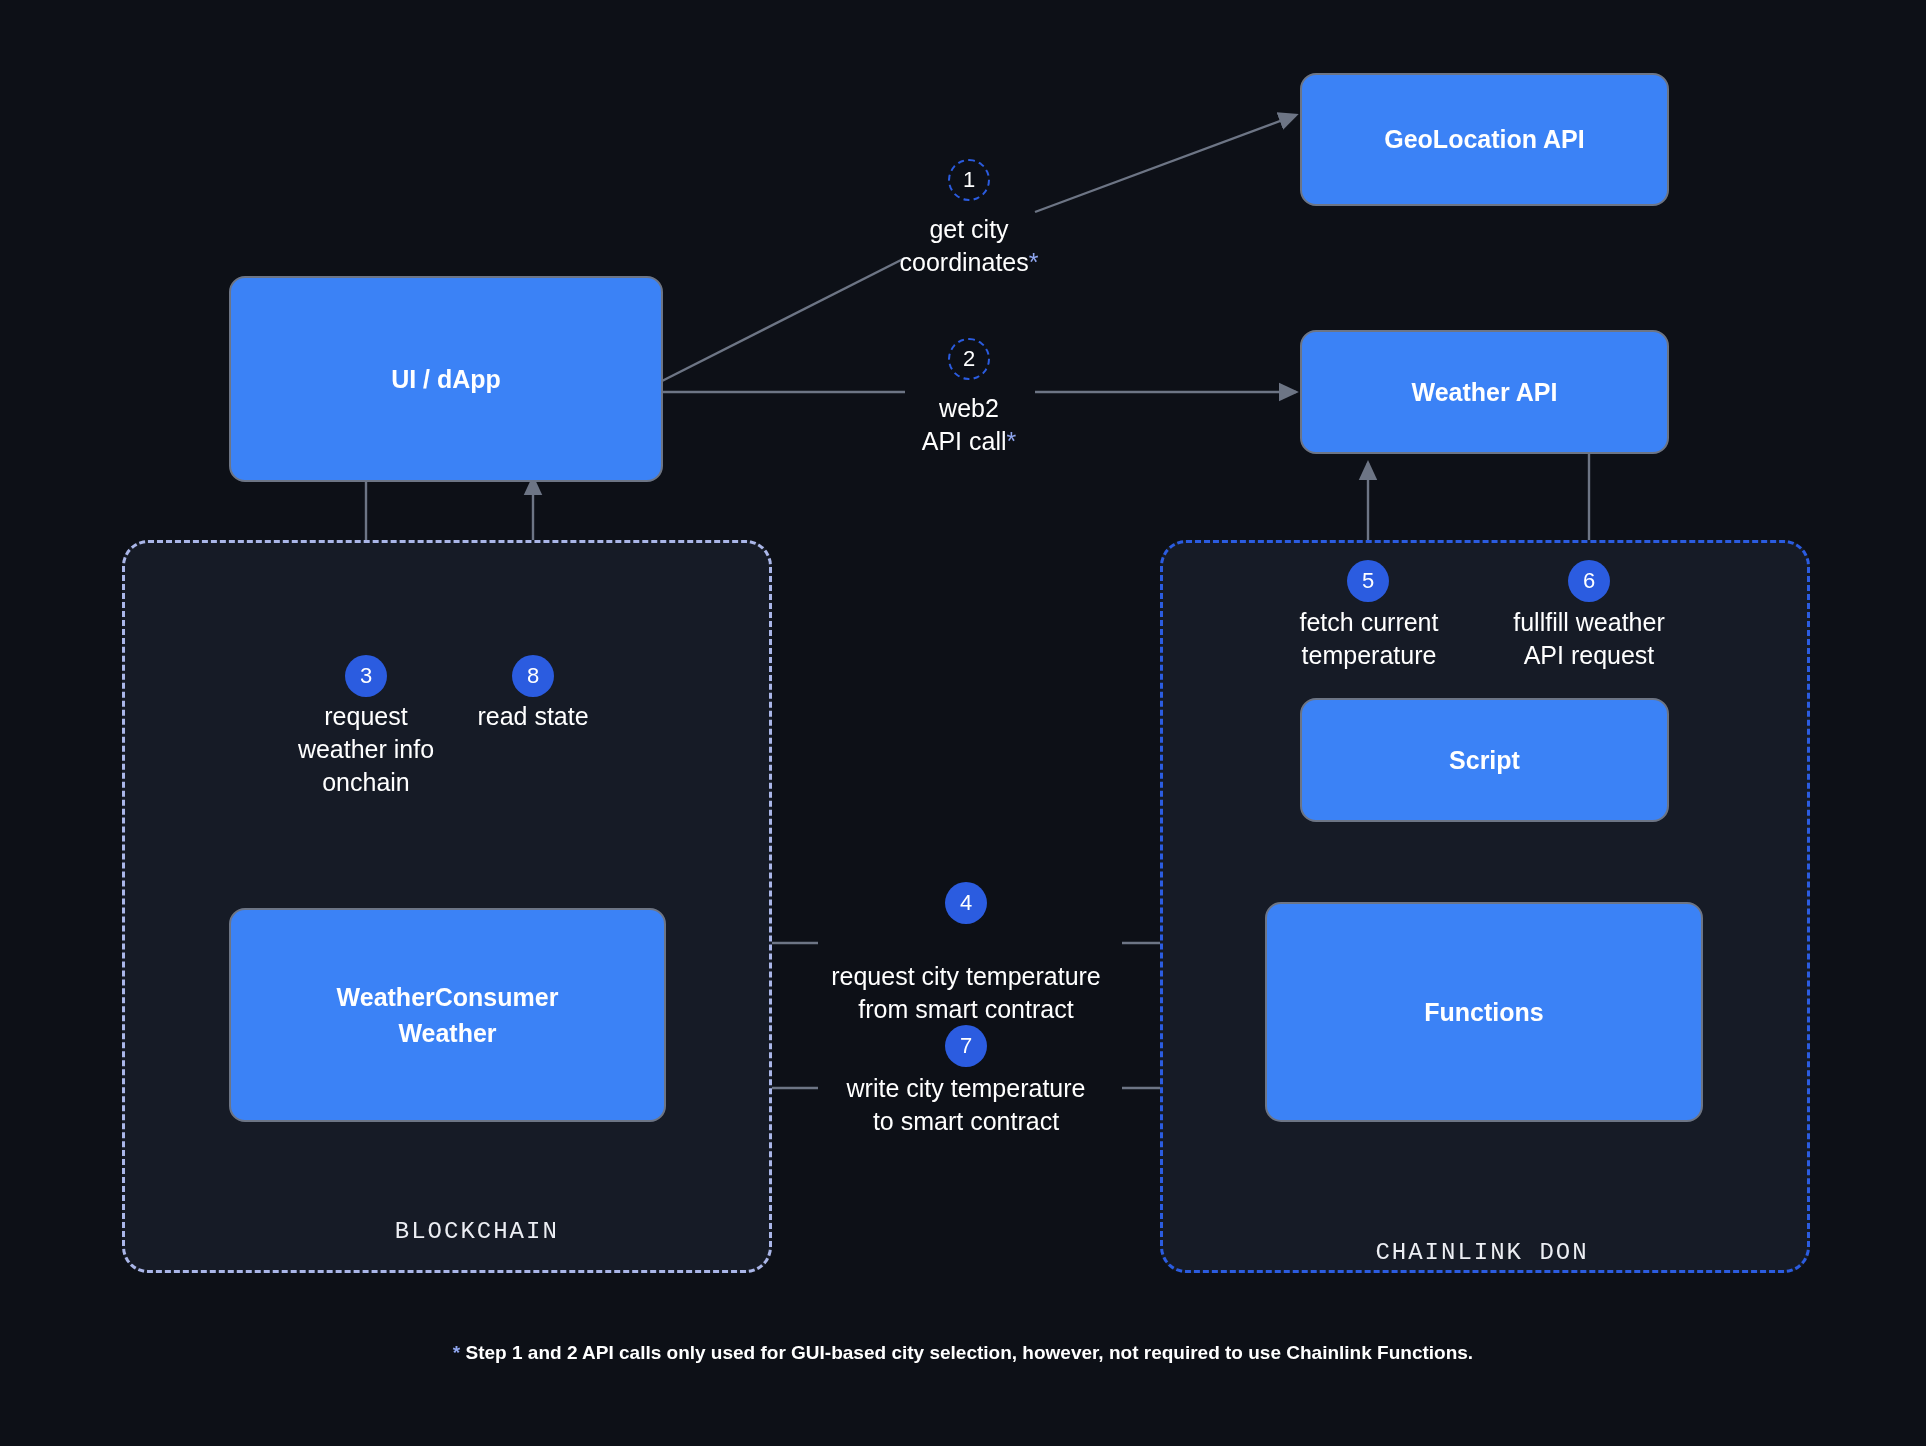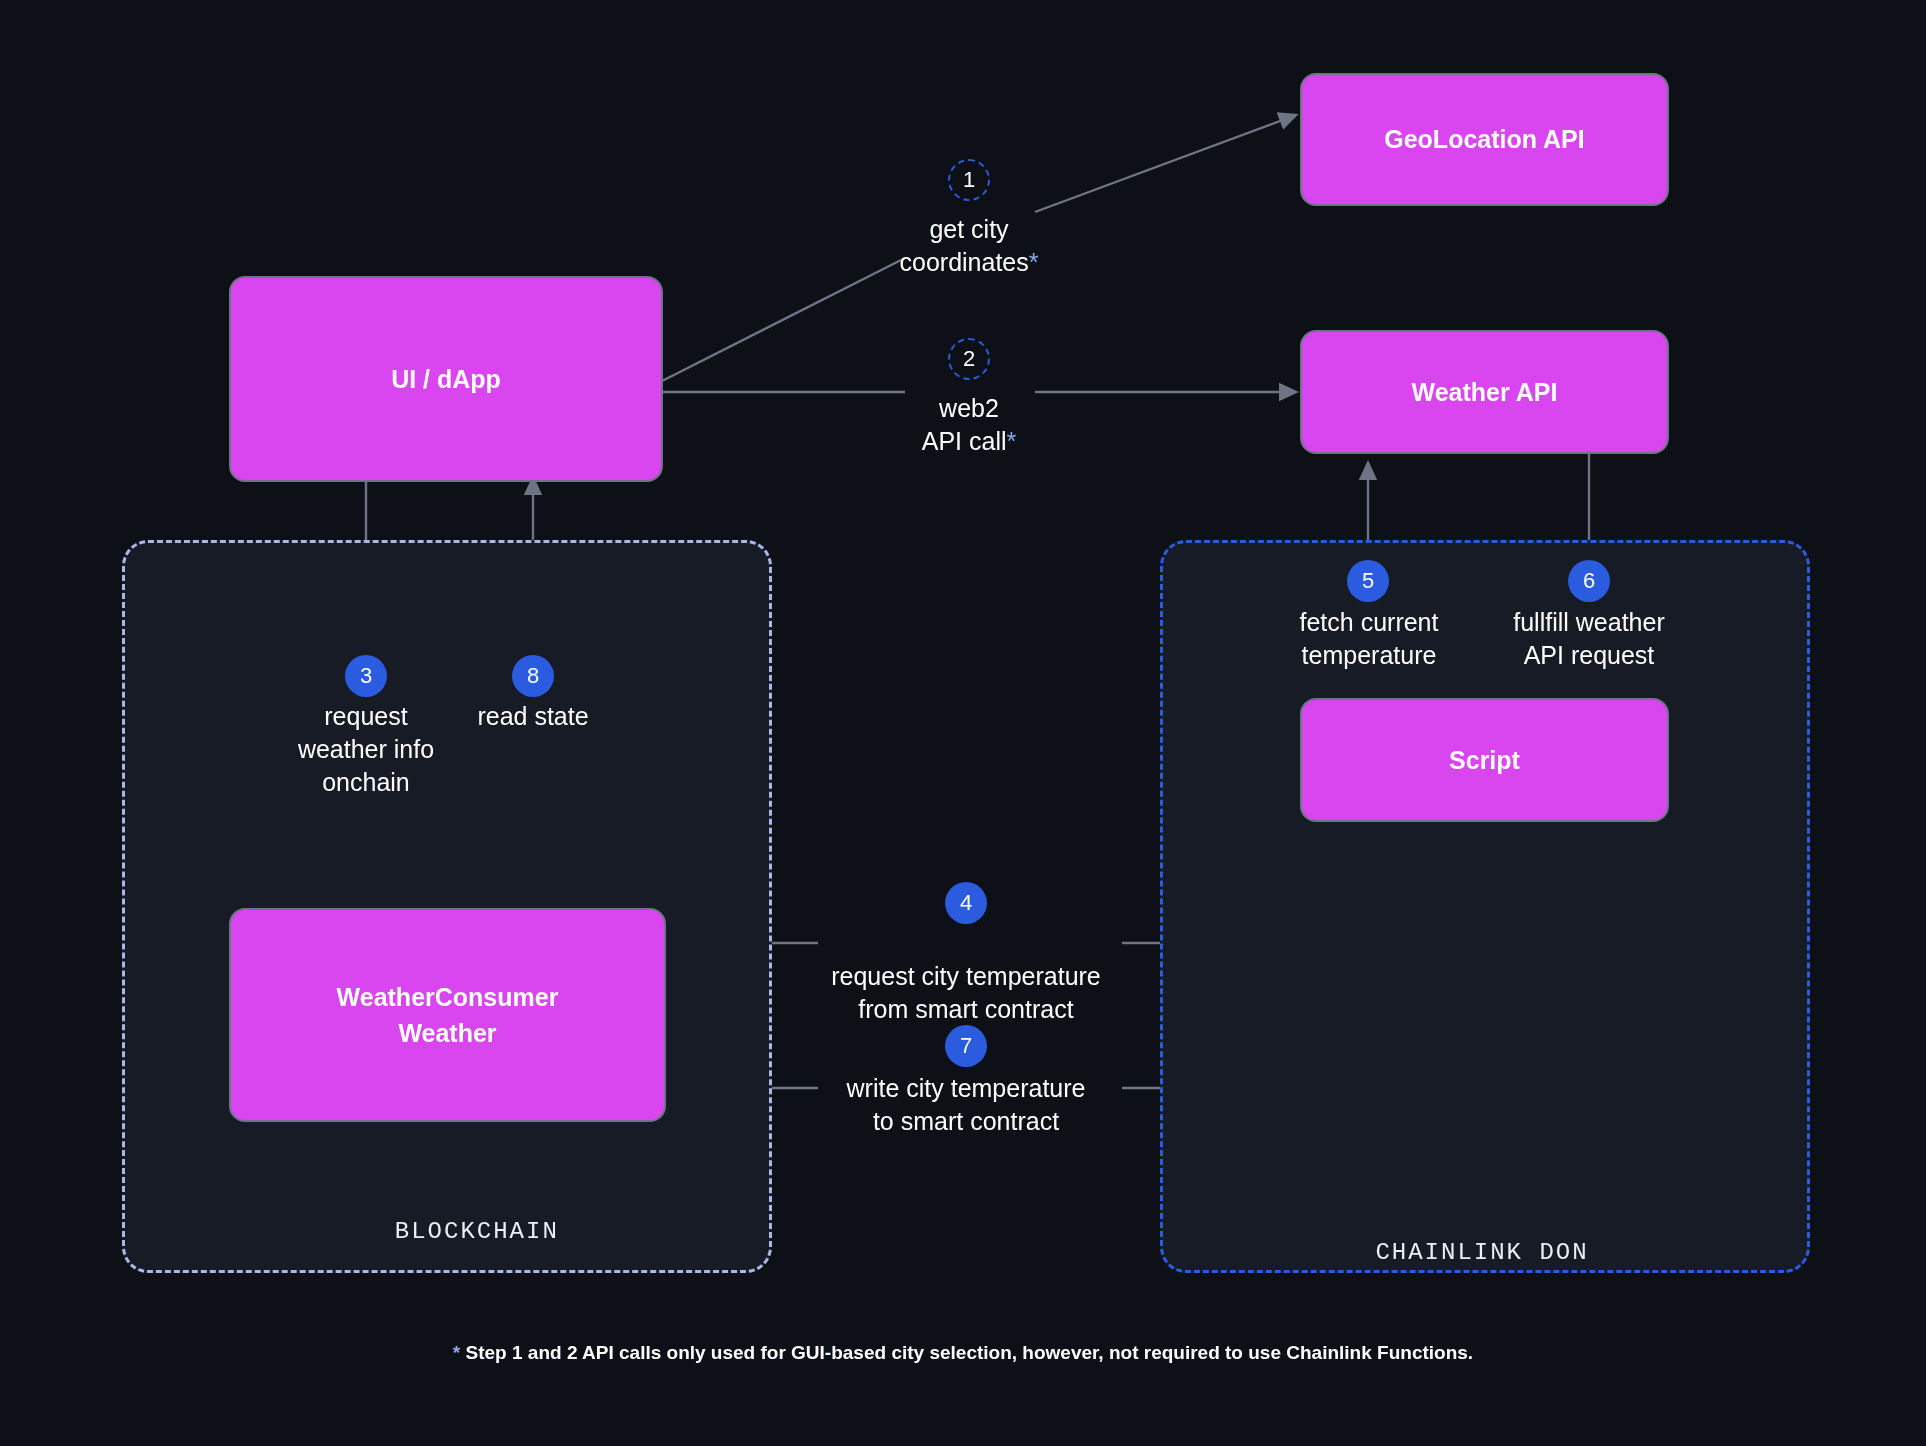--- a/index.html
+++ b/index.html
@@ -7,21 +7,21 @@
   #stage{position:relative;width:1926px;height:1446px;background:#0d1017;overflow:hidden;}
   svg.layer{position:absolute;left:0;top:0;width:1926px;height:1446px;pointer-events:none;}
 
   .zone{position:absolute;border-radius:26px;}
   .zone-blockchain{border:3px dashed #aab6e8;background:#161b26;}
   .zone-don{border:3px dashed #2b5ce0;background:#161b26;}
 
   .zone-cap{position:absolute;text-align:center;font-family:"Liberation Mono",monospace;
     color:#eceef3;font-size:24px;letter-spacing:2.0px;line-height:1.45;white-space:pre;}
 
-  .nodebox{position:absolute;border:2px solid #6d7585;border-radius:16px;background:#d946ef;
+  .nodebox{position:absolute;border:2px solid #6d7585;border-radius:16px;background:#3b82f6;
     display:flex;align-items:center;justify-content:center;text-align:center;}
   .nodebox span{color:#ffffff;font-size:25px;font-weight:bold;line-height:1.45;}
 
   .badge{position:absolute;width:42px;height:42px;border-radius:50%;
     display:flex;align-items:center;justify-content:center;
     font-size:22px;color:#ffffff;box-sizing:border-box;}
   .badge-solid{background:#2b5ce0;}
   .badge-dashed{background:transparent;border:2px dashed #2b5ce0;}
 
   .steplabel{position:absolute;text-align:center;color:#ffffff;font-size:25px;line-height:1.32;}
@@ -95,20 +95,23 @@
     <span>
       <span>WeatherConsumer</span><br>
       <span>Weather</span>
     </span>
   </div>
 
   <div class="nodebox" style="left:1300px;top:698px;width:365px;height:120px;">
     <span>Script</span>
   </div>
 
+  <div class="nodebox" style="left:1265px;top:902px;width:434px;height:216px;">
+    <span>Functions</span>
+  </div>
 
   <div class="badge badge-dashed" style="left:948px;top:159px;">
     <span>1</span>
   </div>
   <div class="steplabel" style="left:869px;top:213px;width:200px;">
     <div>get city</div>
     <div><span>coordinates</span><span class="ast">*</span></div>
   </div>
 
   <div class="badge badge-dashed" style="left:948px;top:338px;">

